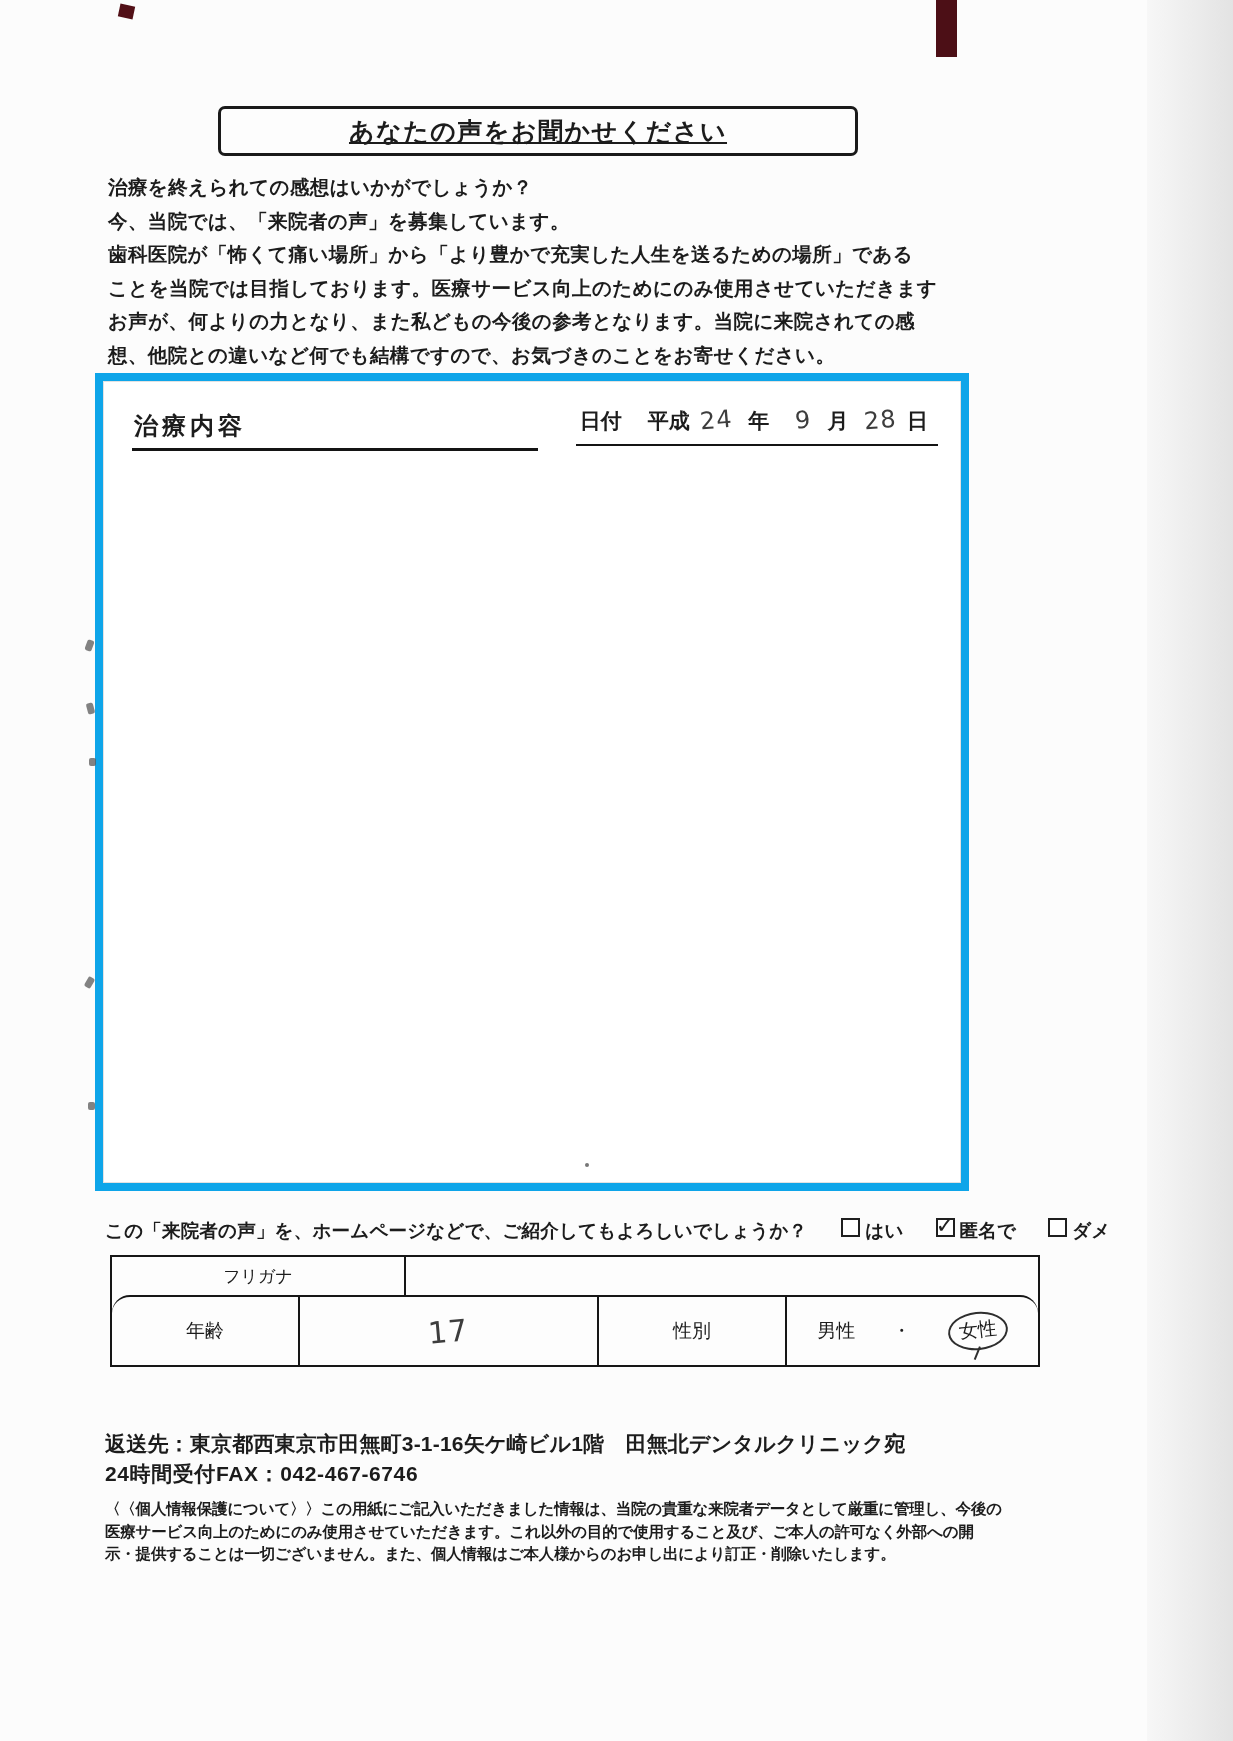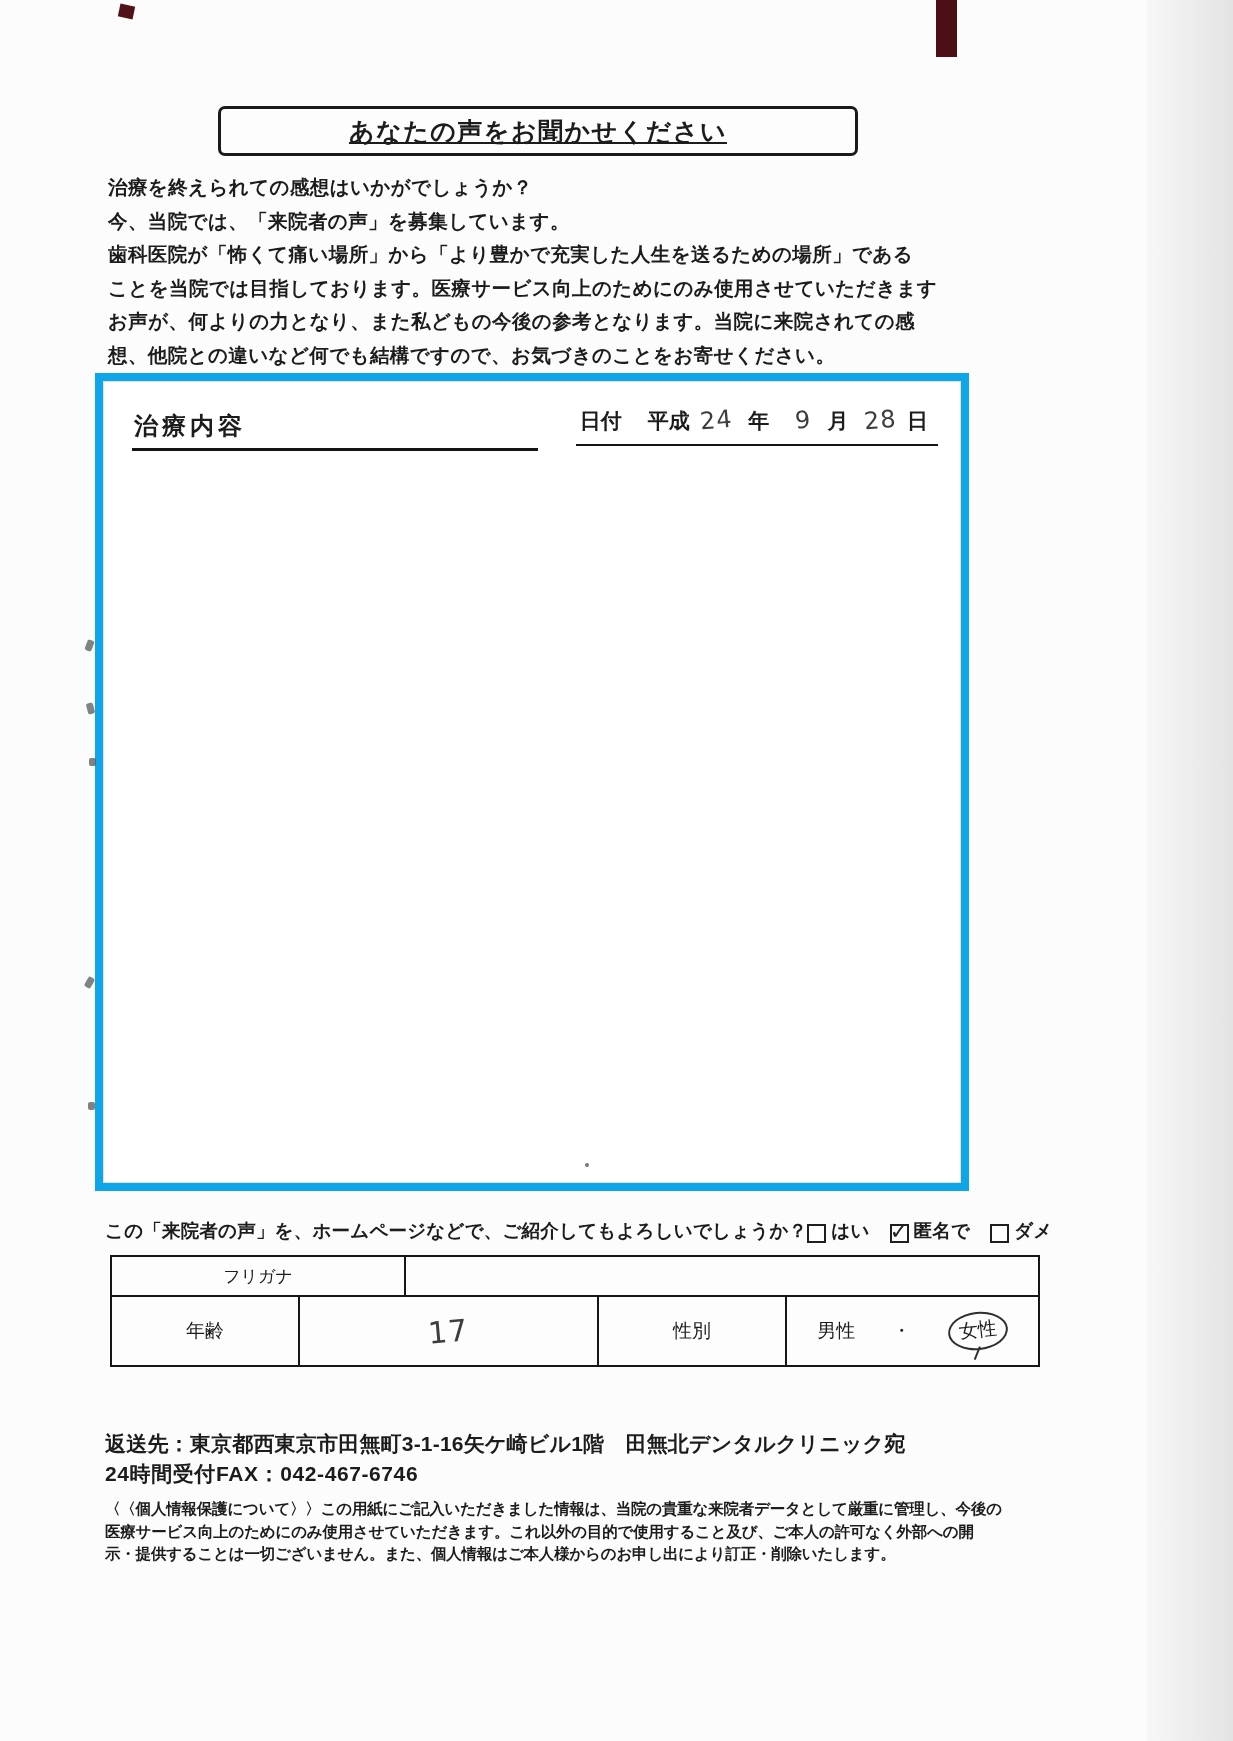--- a/index.html
+++ b/index.html
@@ -39,35 +39,35 @@
   .hw{position:absolute;left:30px;top:102px;font-size:23.5px;letter-spacing:2.5px;}
   .hw .line{margin-bottom:20px;white-space:nowrap;}
   .hw .line:nth-child(1){transform:rotate(-.5deg);}
   .hw .line:nth-child(2){transform:rotate(.4deg);}
   .hw .line:nth-child(3){transform:rotate(-.6deg);}
   .hw .line:nth-child(4){transform:rotate(.3deg);}
 
   
   .consent{position:absolute;left:105px;top:1218px;display:flex;align-items:center;
            font-size:18.5px;font-weight:700;letter-spacing:.2px;white-space:nowrap;}
-  .consent .q{}
-  .opt{display:flex;align-items:flex-end;margin-right:20px;}
+  .consent .q{margin-right:22px;}
+  .opt{display:flex;align-items:flex-start;margin-right:20px;margin-left:12px;}
   .cb{width:15px;height:15px;border:2px solid #1f1f1f;display:inline-block;
       margin-right:5px;position:relative;background:#fff;}
   .cb.checked::after{content:"✓";position:absolute;left:-2px;top:-8px;
       font-size:23px;font-weight:400;color:#222;}
 
   
   .ftable{position:absolute;left:110px;top:1255px;width:930px;
           border:2px solid #161616;box-sizing:border-box;background:#fdfdfd;}
   .trow{display:flex;box-sizing:border-box;}
   .trow + .trow{border-top:2px solid #161616;}
   .tcell{box-sizing:border-box;display:flex;align-items:center;}
   .tcell + .tcell{border-left:2px solid #161616;}
-  .r1{height:38px;} .r2{height:66px;} .r3{height:70px;}
+  .r1{height:38px;} .r2{height:66px;} .r3{height:70px;border-radius:18px;}
   .lab-c{justify-content:center;font-size:17px;}
   .lab-l{justify-content:flex-start;padding-left:8px;font-size:18.5px;letter-spacing:-.5px;}
   .age-val{justify-content:center;}
   .age-val .hand-num{font-size:30px;}
   .gender-cell{justify-content:space-around;font-size:19px;padding:0 12px;}
   .circle{display:inline-block;border:2px solid #2e2e2e;border-radius:50%;
           padding:3px 9px 5px;transform:rotate(-6deg);position:relative;}
   .circle::after{content:"";position:absolute;left:42%;bottom:-12px;width:2px;height:14px;
           background:#2e2e2e;transform:rotate(28deg);}
 

